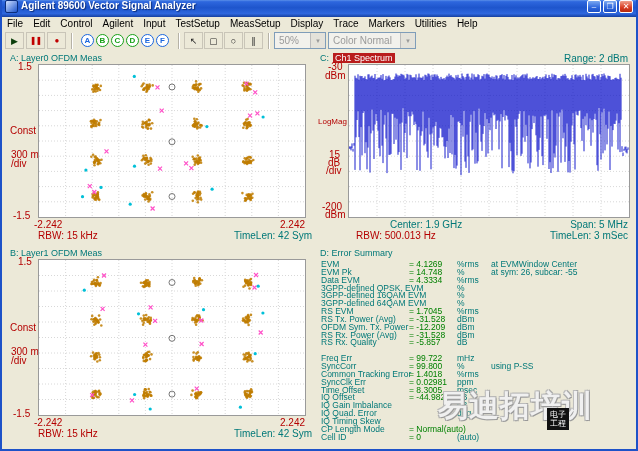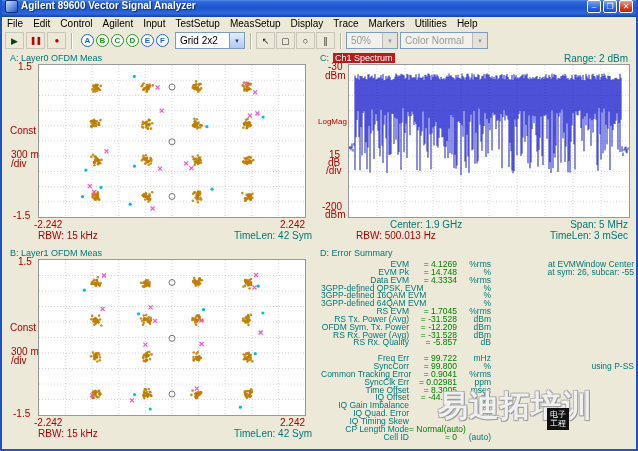--- a/index.html
+++ b/index.html
@@ -50,21 +50,21 @@
   .panel{position:absolute;font-size:9px;}
   .p-title{position:absolute;top:0;left:2px;font-size:9px;white-space:nowrap;}
   .teal{color:#007878;}
   .red{color:#B40000;}
   .hl{background:#b91c1c;color:#fff;padding:0 2px;}
   .lbl{position:absolute;font-size:10px;white-space:nowrap;}
   .plot{position:absolute;background:#fff;border:1px solid #9a9a9a;box-sizing:content-box;}
   .plot svg{display:block;}
   .gl{stroke:#d8d8d8;stroke-dasharray:1,2;stroke-width:1;}
   
-  .err-table{position:absolute;left:3px;top:13px;right:0;text-align:right;}
+  .err-table{position:absolute;left:3px;top:13px;right:0;}
   .err-row{display:flex;height:7.85px;line-height:7.9px;font-size:8.5px;white-space:nowrap;}
   .err-row span{flex-shrink:0;overflow:visible;}
   .err-l{width:88px;color:#007878;}
   .err-v{width:48px;color:#008000;}
   .err-u{width:34px;color:#007878;}
   .err-n{flex:1;color:#007878;}
   
   .wm-title{position:absolute;left:436px;top:386px;font-size:30px;font-weight:bold;
     color:#f0f0f0;text-shadow:1px 1px 0 #999,-1px -1px 0 #bbb,1px -1px 0 #aaa,-1px 1px 0 #aaa;
     letter-spacing:1px;z-index:50;pointer-events:none;font-family:"DejaVu Sans",sans-serif;}
@@ -116,24 +116,20 @@
       </button>
     <div class="sep"></div>
     <span id="letterBtns">
         <span class="lbtn" style="border-color: rgb(26, 102, 222); color: rgb(26, 102, 222);">A</span>
         <span class="lbtn" style="border-color: rgb(24, 160, 24); color: rgb(24, 160, 24);">B</span>
         <span class="lbtn" style="border-color: rgb(24, 160, 24); color: rgb(24, 160, 24);">C</span>
         <span class="lbtn" style="border-color: rgb(24, 160, 24); color: rgb(24, 160, 24);">D</span>
         <span class="lbtn" style="border-color: rgb(26, 102, 222); color: rgb(26, 102, 222);">E</span>
         <span class="lbtn" style="border-color: rgb(26, 102, 222); color: rgb(26, 102, 222);">F</span>
       </span>
-    <div class="combo" style="width:70px">
-      <span>Grid 2x2</span>
-      <span class="arrow">▼</span>
-    </div>
     <div class="sep"></div>
     <span id="toolBtns">
         <button class="tbtn tool">↖</button>
         <button class="tbtn tool">▢</button>
         <button class="tbtn tool">○</button>
         <button class="tbtn tool">∥</button>
       </span>
     <div class="sep"></div>
     <div class="combo disabled" style="width:52px">
       <span>50%</span>
@@ -1222,21 +1218,21 @@
             <span class="err-n"></span>
           </div>
           <div class="err-row">
             <span class="err-l">SyncCorr</span>
             <span class="err-v">= 99.800</span>
             <span class="err-u">%</span>
             <span class="err-n">using  P-SS</span>
           </div>
           <div class="err-row">
             <span class="err-l">Common Tracking Error</span>
-            <span class="err-v">= 0.9041</span>
+            <span class="err-v">= 1.4018</span>
             <span class="err-u">%rms</span>
             <span class="err-n"></span>
           </div>
           <div class="err-row">
             <span class="err-l">SyncClk Err</span>
             <span class="err-v">= 0.02981</span>
             <span class="err-u">ppm</span>
             <span class="err-n"></span>
           </div>
           <div class="err-row">

